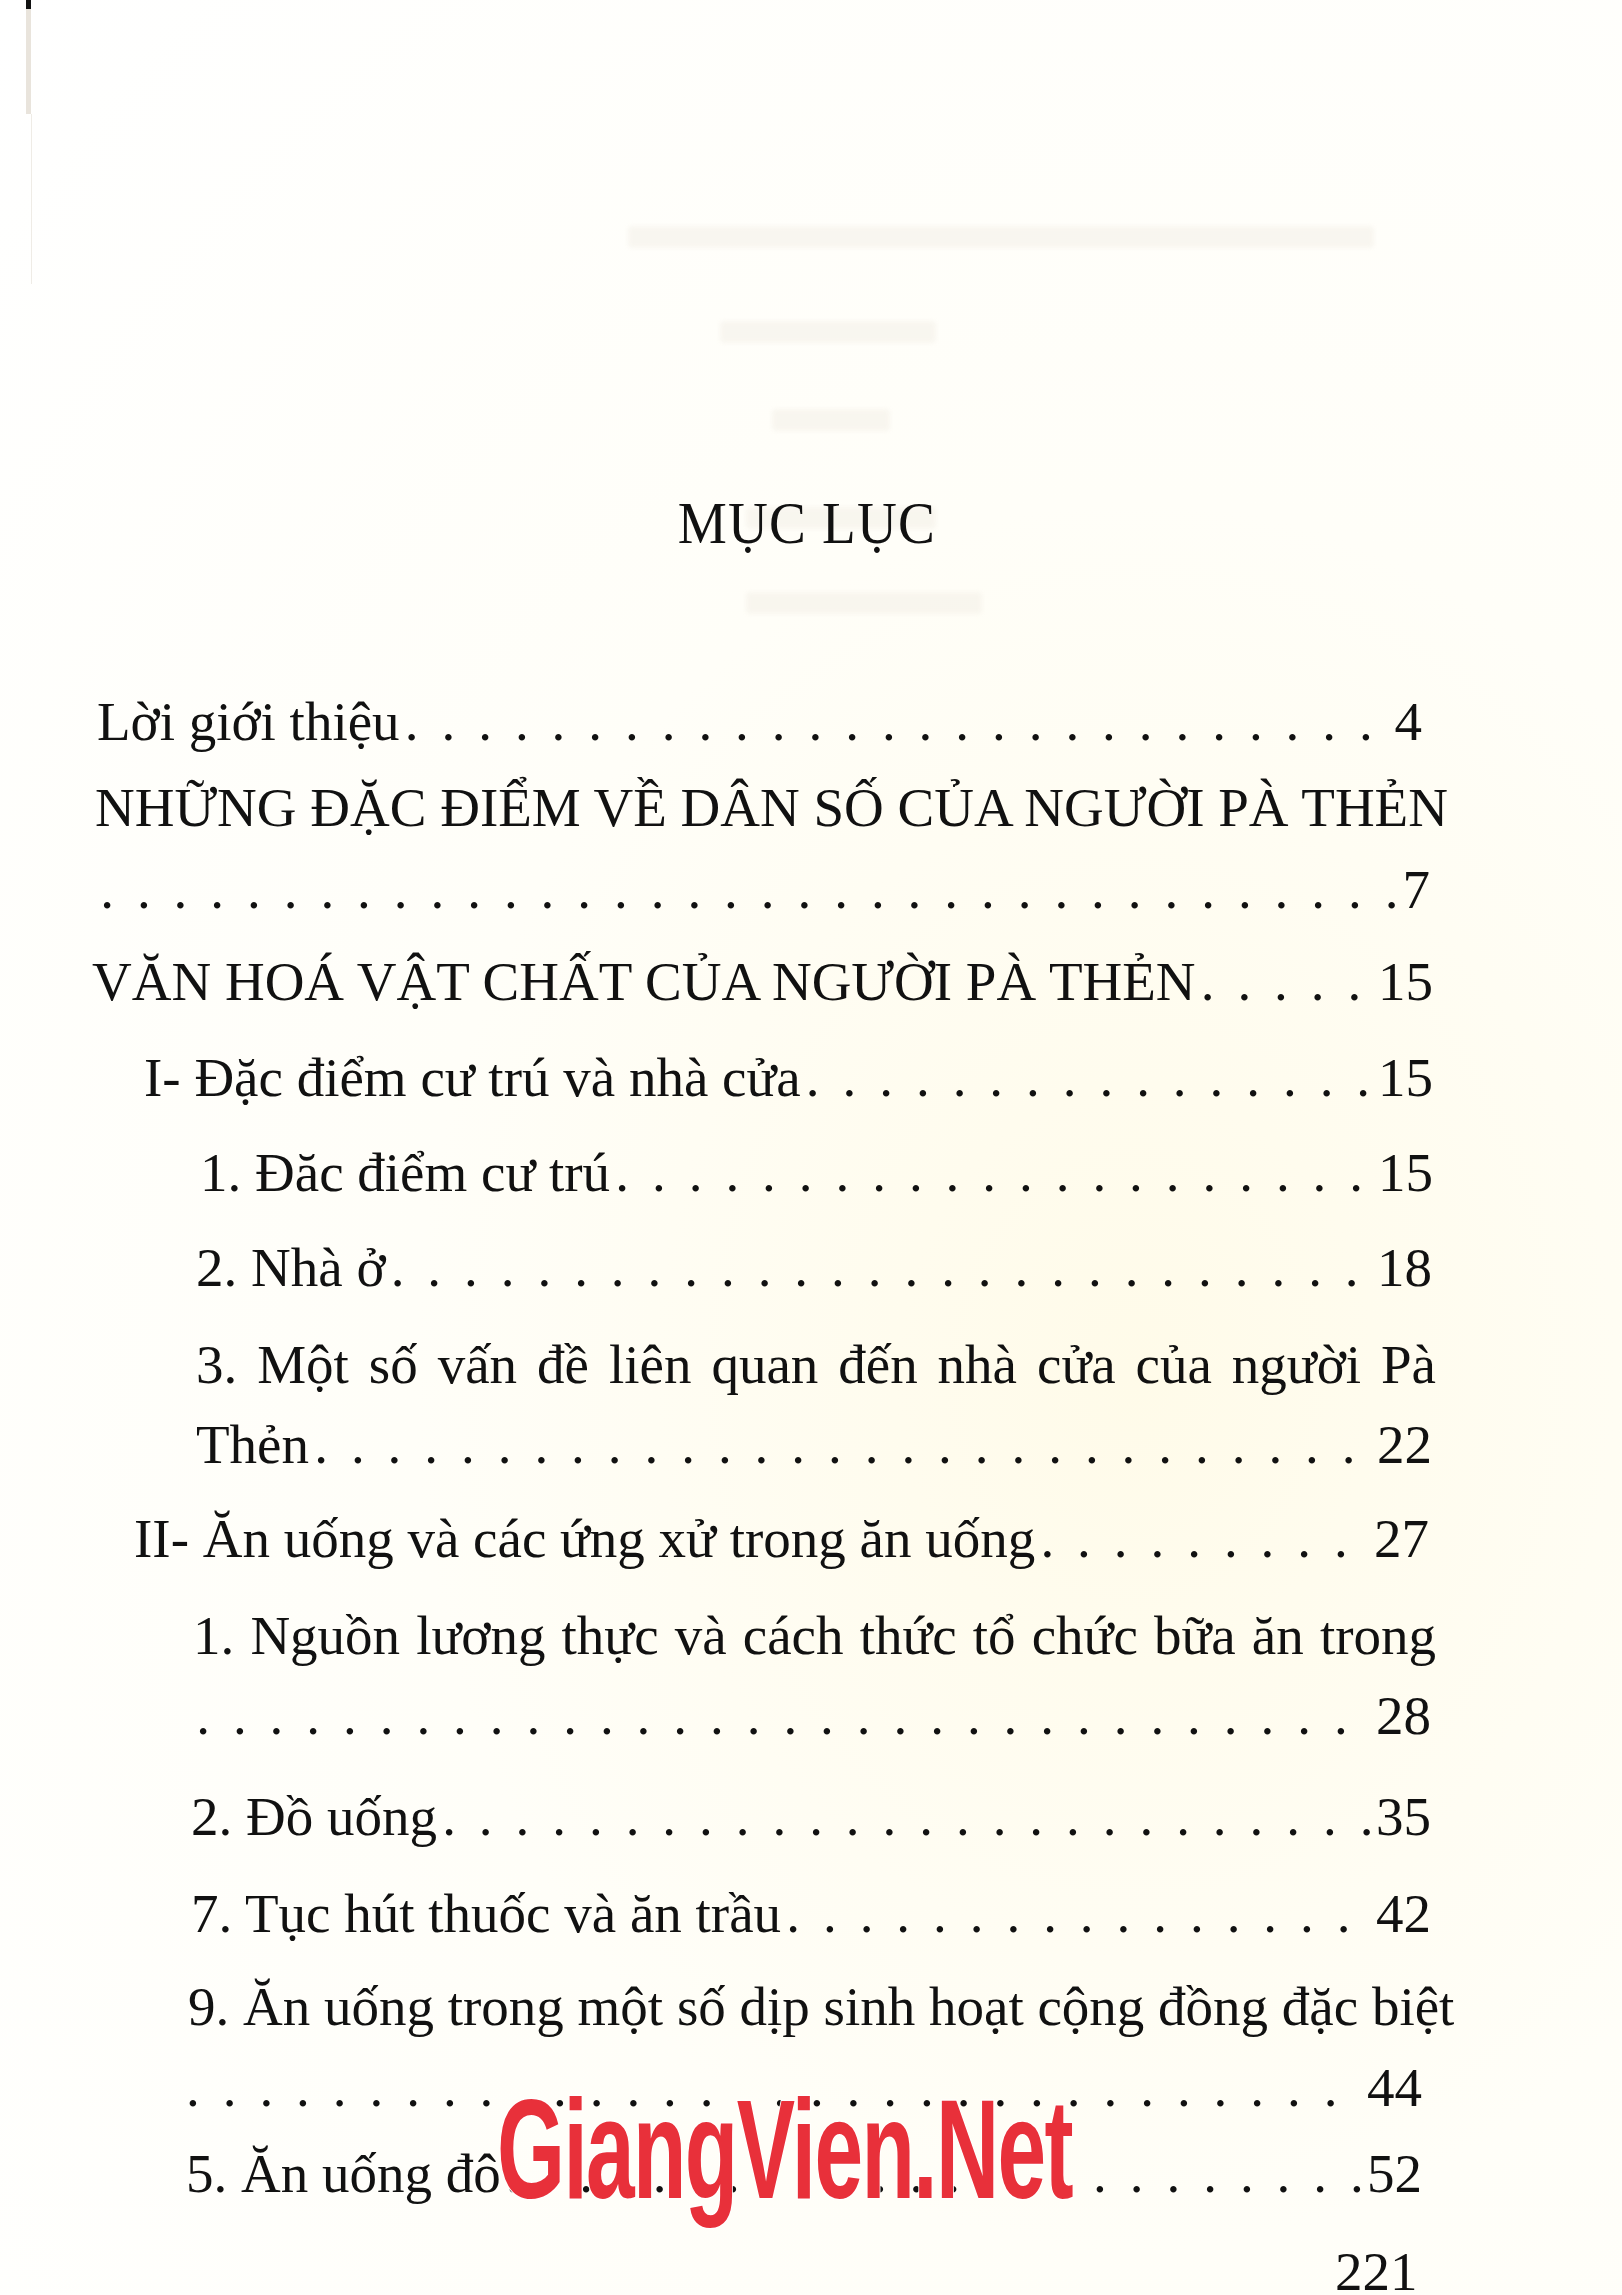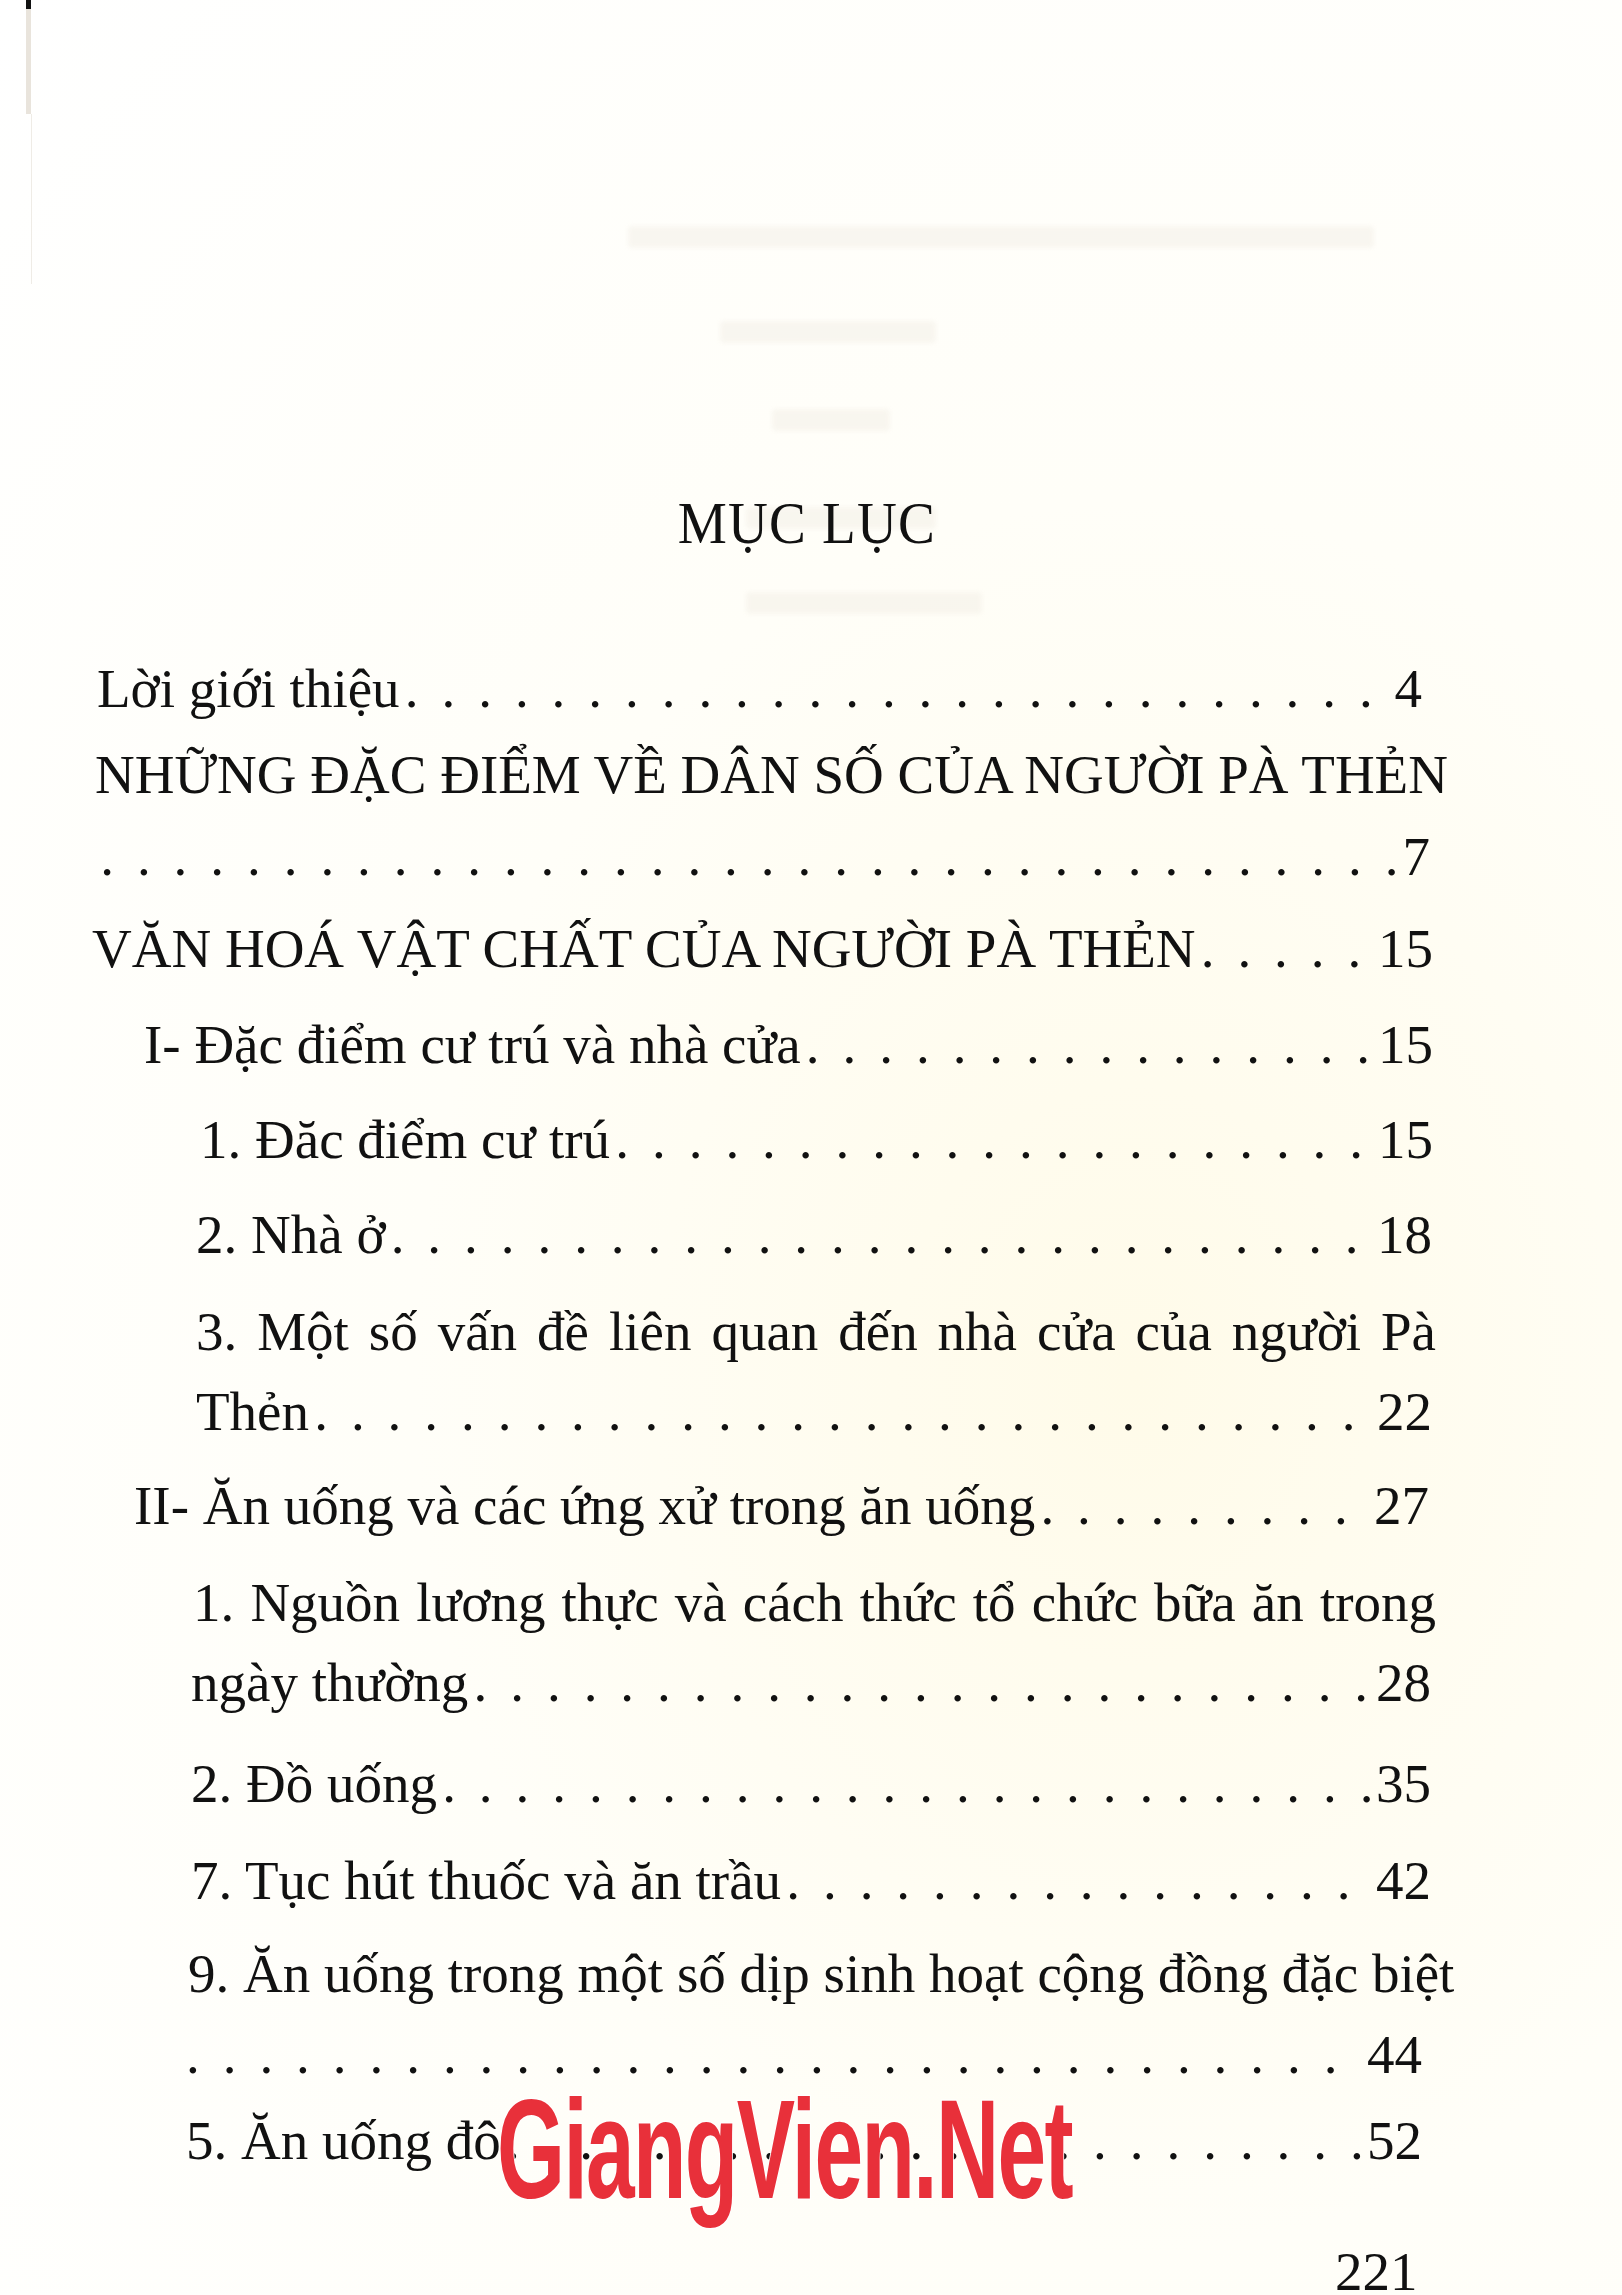--- a/index.html
+++ b/index.html
@@ -12,21 +12,21 @@
   .page { position:absolute; left:0; top:0; width:1622px; height:2295px;
           background: radial-gradient(ellipse at 70% 60%, #fffbe9 0%, #fffef8 45%, #ffffff 100%); }
   .spine-mark { position:absolute; left:26px; top:0; width:5.2px; height:114px;
                 background:linear-gradient(#111 0 9.2px, #e9e4dc 9.2px); }
   .spine-line { position:absolute; left:31px; top:114px; width:1.3px; height:170px; background:#efece6; }
   .bleed { position:absolute; height:22px; background:#f1ede4; opacity:.45; border-radius:3.9px; filter:blur(2px); }
   .title { position:absolute; left:0; width:1622px; top:489px; text-align:center;
            font-size:60px; letter-spacing:1.3px; transform:scaleX(.92); transform-origin:759px 0; }
   .toc { position:absolute; left:0; top:0; width:1622px; }
   .line { position:absolute; display:flex; align-items:flex-end; white-space:nowrap;
-          font-size:55px; line-height:1; transform-origin:left bottom; }
+          font-size:55px; line-height:1; transform-origin:left bottom;margin-top:33px; }
   .line .label { flex:0 0 auto; }
   .line .leader { flex:1 1 auto; overflow:hidden; margin:0 5.2px; letter-spacing:12.4px; }
   .line .leader::before { content:". . . . . . . . . . . . . . . . . . . . . . . . . . . . . . . . . . . . . . . . . . . . . . . . . . . . . . . . . . . . . . . . . ."; letter-spacing:0; word-spacing:9.2px; }
   .line .page-no { flex:0 0 auto; }
   .just { text-align:justify; text-align-last:justify; display:block; }
   .watermark { position:absolute; left:497px; top:2079px;
                font-family:"Liberation Sans","DejaVu Sans",sans-serif; font-weight:bold;
                font-size:141px; color:#e8303a; letter-spacing:-2.6px; line-height:1;
                transform:scaleX(.62); transform-origin:left top;
                -webkit-text-stroke:2.6px #ffffff; paint-order:stroke fill; }
@@ -100,21 +100,20 @@
     <div class="line" style="left:134px;top:1478px;width:1295px;">
       <span class="label">II- Ăn uống và các ứng xử trong ăn uống</span>
       <span class="leader"></span>
       <span class="page-no">27</span>
     </div>
 
     <div class="line" style="left:193px;top:1575px;width:1243px;">
       <span class="label just" style="width:100%;">1. Nguồn lương thực và cách thức tổ chức bữa ăn trong</span>
     </div>
     <div class="line" style="left:191px;top:1655px;width:1240px;">
-      <span class="label">ngày thường</span>
       <span class="leader"></span>
       <span class="page-no">28</span>
     </div>
 
     <div class="line" style="left:191px;top:1756px;width:1240px;">
       <span class="label">2. Đồ uống</span>
       <span class="leader"></span>
       <span class="page-no">35</span>
     </div>
 

